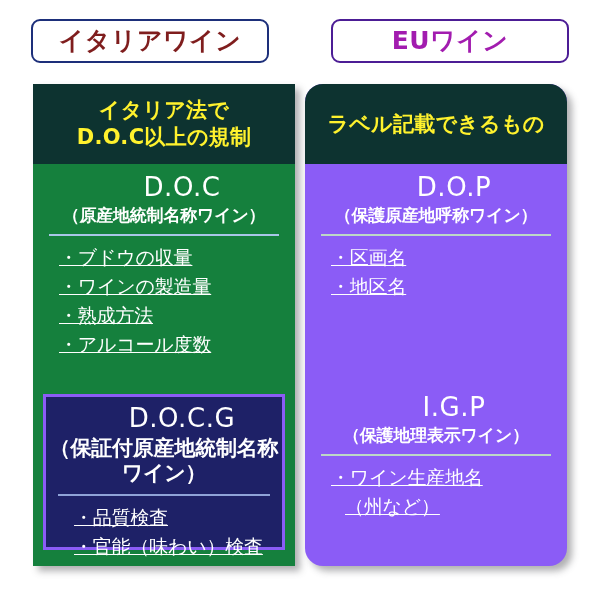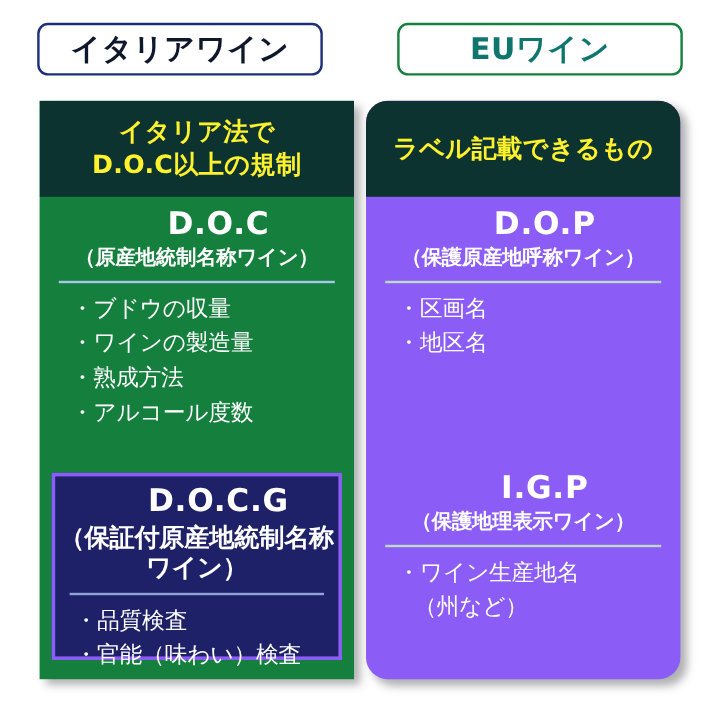--- a/index.html
+++ b/index.html
@@ -46,25 +46,25 @@
     align-items: center;
     justify-content: center;
     font-weight: bold;
     font-size: 25px;
     letter-spacing: 0.5px;
     line-height: 1;
     padding-bottom: 2px;
   }
   .pill-italy {
     border: 2px solid #1d2f7a;
-    color: #0f172a;
+    color: #7f1d1d;
   }
   .pill-eu {
-    border: 2px solid #15803d;
-    color: #0f766e;
+    border: 2px solid #4c1d95;
+    color: #a21caf;
   }
 
   
   .panels {
     position: absolute;
     top: 84px;
     left: 33px;
     width: 534px;
     height: 482px;
     display: flex;
@@ -98,21 +98,21 @@
   }
   .banner .ln { display: block; }
 
   
   .class-title {
     text-align: center;
     padding-top: 9px;
   }
   .class-title .code {
     font-size: 26px;
-    font-weight: bold;
+    font-weight: normal;
     letter-spacing: 0.6px;
     line-height: 1.15;
     margin-left: 36px;
   }
   .class-title .sub {
     font-size: 17px;
     font-weight: bold;
     line-height: 1.2;
     margin-top: 2px;
     letter-spacing: -0.2px;
@@ -124,38 +124,38 @@
   }
   .rule-green { border-top-color: #bcd8c6; }
 
   
   .bullets {
     padding: 7px 0 0 26px;
     font-size: 19px;
     line-height: 1.52;
     letter-spacing: -0.2px;
   }
-  .bullets .item { white-space: nowrap; }
+  .bullets .item { white-space: nowrap; text-decoration: underline; }
   .bullets .cont { padding-left: 14px; }
 
   
   .inner-box {
     position: absolute;
     left: 10px;
     right: 10px;
     top: 310px;
     bottom: 16px;
     box-sizing: border-box;
     border: 3px solid #8b5cf6;
     background: #1e2167;
   }
   .inner-box .class-title { padding-top: 7px; }
   .inner-box .class-title .sub { font-size: 21px; }
   .inner-box .rule { border-top-color: #8fa3d8; margin: 8px 12px 0 12px; }
-  .inner-box .bullets { padding-left: 16px; font-size: 19px; }
+  .inner-box .bullets { padding-left: 28px; font-size: 19px; }
 
   
   .eu-lower {
     position: absolute;
     left: 0;
     right: 0;
     top: 300px;
   }
 </style>
 </head>

